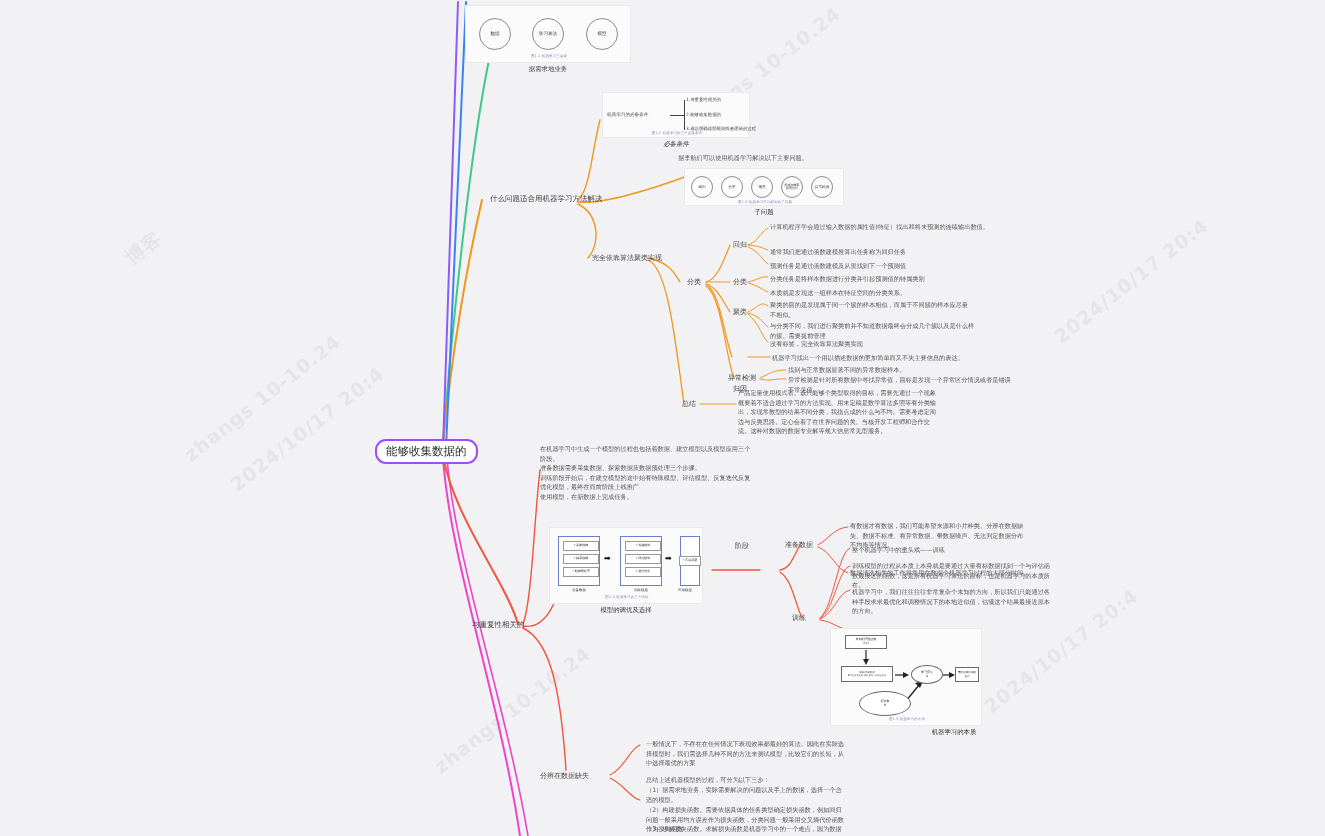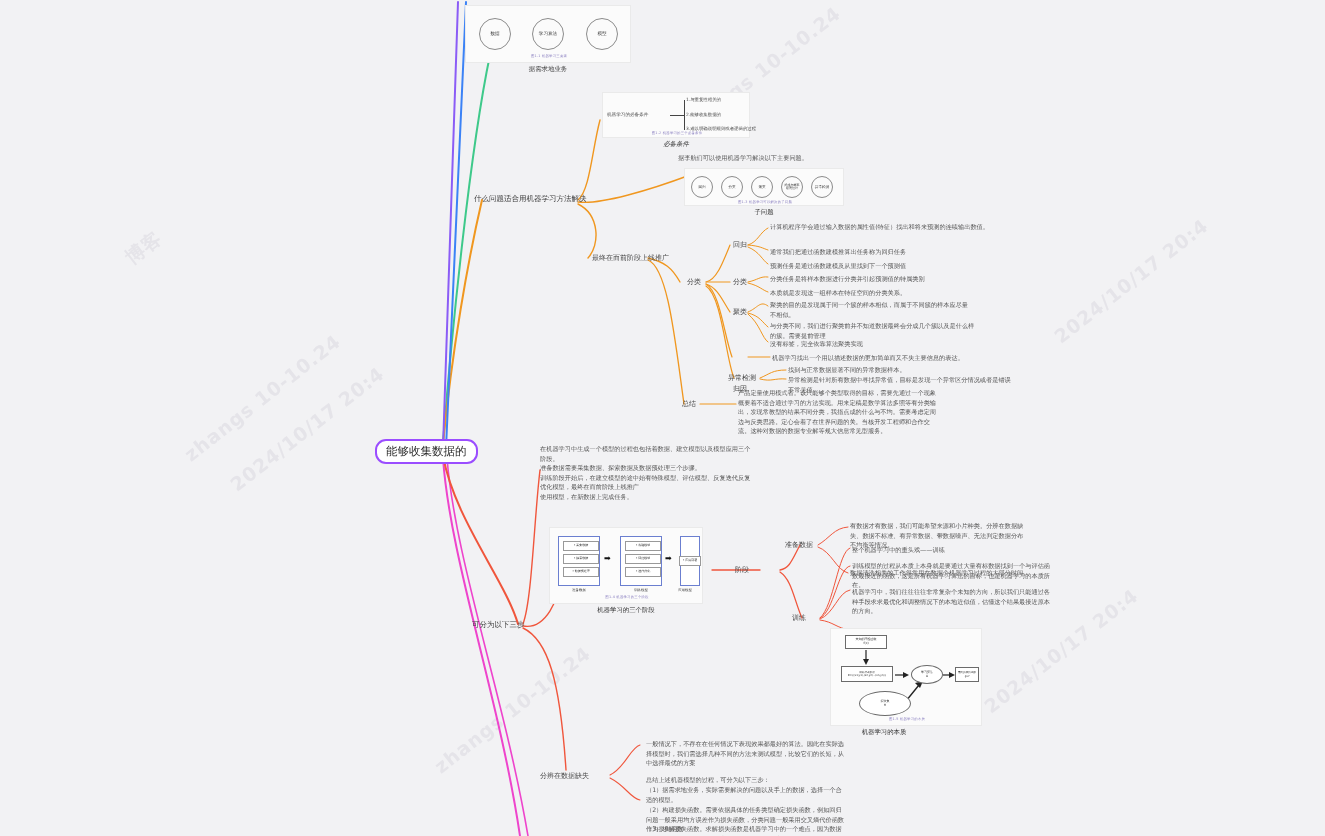--- a/index.html
+++ b/index.html
@@ -167,34 +167,34 @@
     <div class="node" style="left:4px; top:19px; font-size:4.6px;">机器学习的必备条件</div>
     <div class="fig-line" style="left:67px; top:22px; width:14px; height:0.8px;"></div>
     <div class="fig-line" style="left:81px; top:7px; width:0.8px; height:30px;"></div>
     <div class="node" style="left:83px; top:4px; font-size:4.4px;">1.与重复性相关的</div>
     <div class="node" style="left:83px; top:19px; font-size:4.4px;">2.能够收集数据的</div>
     <div class="node" style="left:83px; top:33px; font-size:4.4px;">3.难以明确说明规则或者逻辑的过程</div>
     <div class="fig-sub" style="left:0; top:38px; width:148px;">图1-2 机器学习的三个必备条件</div>
   </div>
   <div class="fig-cap" style="left:602px; top:140px; width:148px;font-style:italic;">必备条件</div>
 
-  <div class="node l1" style="left:474px; top:194px;">什么问题适合用机器学习方法解决</div>
+  <div class="node l1" style="left:490px; top:194px;">什么问题适合用机器学习方法解决</div>
 
   <div class="para" style="left:678px; top:153px; width:260px;">据李航们可以使用机器学习解决以下主要问题。</div>
   <div class="fig" style="left:684px; top:168px; width:160px; height:38px;">
     <div class="circ" style="left:6px;  top:7px; width:22px; height:22px; font-size:3.6px;">回归</div>
     <div class="circ" style="left:36px; top:7px; width:22px; height:22px; font-size:3.6px;">分类</div>
     <div class="circ" style="left:66px; top:7px; width:22px; height:22px; font-size:3.6px;">聚类</div>
     <div class="circ" style="left:96px; top:7px; width:22px; height:22px; font-size:3px;">降维与概率密度估计</div>
     <div class="circ" style="left:126px;top:7px; width:22px; height:22px; font-size:3.6px;">异常检测</div>
     <div class="fig-sub" style="left:0; top:31px; width:160px;">图1-3 机器学习可以解决的子问题</div>
   </div>
   <div class="fig-cap" style="left:684px; top:208px; width:160px;text-align:center;">子问题</div>
 
-  <div class="node l2" style="left:592px; top:254px;">最终在而前阶段上线推广</div>
+  <div class="node l2" style="left:592px; top:254px;">完全依靠算法聚类实现</div>
 
   <div class="node l2" style="left:687px; top:278px;">分类</div>
 
   <div class="node l2" style="left:733px; top:241px;">回归</div>
   <div class="para" style="left:770px; top:222px; width:220px;">计算机程序学会通过输入数据的属性值(特征）找出和将来预测的连续输出数值。</div>
   <div class="para" style="left:770px; top:247px; width:230px;">通常我们把通过函数建模推算出任务称为回归任务</div>
   <div class="para" style="left:770px; top:261px; width:230px;">预测任务是通过函数建模及从里找到下一个预测值</div>
 
   <div class="node l2" style="left:733px; top:278px;">分类</div>
   <div class="para" style="left:770px; top:274px; width:230px;">分类任务是将样本数据进行分类并引起预测值的特属类别</div>
@@ -208,21 +208,21 @@
   <div class="node l2" style="left:733px; top:353px;margin-top:32px;">归因</div>
   <div class="para" style="left:772px; top:353px; width:230px;">机器学习找出一个用以描述数据的更加简单而又不失主要信息的表达。</div>
 
   <div class="node l2" style="left:728px; top:374px;">异常检测</div>
   <div class="para" style="left:788px; top:365px; width:200px;">找到与正常数据显著不同的异常数据样本。</div>
   <div class="para" style="left:788px; top:375px; width:225px;">异常检测是针对所有数据中寻找异常值，目标是发现一个异常区分情况或者是错误不常见值。</div>
 
   <div class="node l2" style="left:682px; top:400px;">总结</div>
   <div class="para" style="left:738px; top:388px; width:200px;">产品定量使用模式者。该只能够个类型取得的目标，需要先通过一个现象概要着不适合通过学习的方法实现。用来定稿是数学算法多照等有分类输出，发现常教型的结果不同分类，我指点成的什么与不均。需要考虑定周边与反类思路。定心会着了在世界问题的关。当核开发工程师和合作交流。这种对数据的数据专业解等规大信息常见型服务。</div>
 
-  <div class="node l1" style="left:472px; top:620px;">可分为以下三步</div>
+  <div class="node l1" style="left:472px; top:620px;">与重复性相关的</div>
 
   <div class="para" style="left:540px; top:444px; width:212px; white-space:pre-line;">在机器学习中生成一个模型的过程也包括着数据、建立模型以及模型应用三个阶段。
 准备数据需要采集数据、探索数据及数据预处理三个步骤。
 训练阶段开始后，在建立模型的途中始有特殊模型、评估模型、反复迭代反复优化模型，最终在而前阶段上线推广
 使用模型，在新数据上完成任务。</div>
 
   <div class="fig" style="left:549px; top:527px; width:154px; height:77px;">
     <div class="bx thin" style="left:8px; top:8px; width:42px; height:50px; display:block; border:1px solid #6b7fd0; background:#fff;">
       <div class="bx thin" style="position:relative; left:3px; top:3px; width:36px; height:10px; font-size:3px;">• 采集数据</div>
       <div class="bx thin" style="position:relative; left:3px; top:6px; width:36px; height:10px; font-size:3px;">• 探索数据</div>
@@ -238,23 +238,23 @@
     </div>
     <div class="stagelbl" style="left:70px; top:60px; width:42px;">训练模型</div>
     <div class="arrow-r" style="left:115px; top:27px;">➡</div>
 
     <div class="bx thin" style="left:130px; top:8px; width:38px; height:50px; display:block; border:1px solid #6b7fd0; background:#fff; max-width:20px;">
       <div class="bx thin" style="position:relative; left:-3px; top:18px; width:22px; height:10px; font-size:3px;">• 应用部署</div>
     </div>
     <div class="stagelbl" style="left:118px; top:60px; width:34px;">应用模型</div>
     <div class="fig-sub" style="left:0; top:67px; width:154px;">图1-4 机器学习的三个阶段</div>
   </div>
-  <div class="fig-cap" style="left:549px; top:606px; width:154px;">机器学习的三个阶段</div>
-
-  <div class="node l2" style="left:735px; top:566px;">阶段</div>
+  <div class="fig-cap" style="left:549px; top:606px; width:154px;">模型的调优及选择</div>
+
+  <div class="node l2" style="left:735px; top:542px;">阶段</div>
 
   <div class="node l2" style="left:785px; top:541px;">准备数据</div>
   <div class="para" style="left:850px; top:521px; width:175px;">有数据才有数据，我们可能希望来源和小片种类。分辨在数据缺失、数据不标准、有异常数据、带数据噪声、无法判定数据分布不均衡等情况。</div>
   <div class="para" style="left:850px; top:568px; width:180px;">数据清洗相关的工作很常用在数据个机器学习过程的大部分时间。</div>
 
   <div class="node l2" style="left:792px; top:614px;">训练</div>
   <div class="para" style="left:852px; top:545px; width:180px;">整个机器学习中的重头戏——训练</div>
   <div class="para" style="left:852px; top:561px; width:200px;">训练模型的过程从本质上本身就是要通过大量有标数据找到一个与评估函数最接近的函数，这是所有机器学习算法的目标，也是机器学习的本质所在。</div>
   <div class="para" style="left:852px; top:587px; width:200px;">机器学习中，我们往往往往非常复杂个未知的方向，所以我们只能通过各种手段求求最优化和调整情况下的本地近似值，估懂这个结果最接近原本的方向。</div>
 
@@ -274,21 +274,21 @@
     <div class="bx" style="left:10px; top:37px; width:52px; height:16px; font-size:2.6px; white-space:pre-line;">训练样本数据
 D={(x1,y1),(x2,y2)...(xn,yn)}</div>
     <div class="ell" style="left:80px; top:36px; width:32px; height:19px; font-size:3px; white-space:pre-line;">学习算法
 A</div>
     <div class="bx" style="left:124px; top:38px; width:24px; height:15px; font-size:2.6px; white-space:pre-line;">最终的假设函数
 g≈f</div>
     <div class="ell" style="left:28px; top:62px; width:52px; height:25px; font-size:3px; white-space:pre-line;">假设集
 H</div>
     <div class="fig-sub" style="left:0; top:88px; width:152px;">图1-5 机器学习的本质</div>
   </div>
-  <div class="fig-cap" style="left:808px; top:728px; width:152px;">机器学习的本质</div>
+  <div class="fig-cap" style="left:878px; top:728px; width:152px;">机器学习的本质</div>
 
   <div class="node l2" style="left:540px; top:772px;">分辨在数据缺失</div>
   <div class="para" style="left:646px; top:739px; width:200px;">一般情况下，不存在在任何情况下表现效果都最好的算法。因此在实际选择模型时，我们需选择几种不同的方法来测试模型，比较它们的长短，从中选择最优的方案</div>
   <div class="para" style="left:646px; top:775px; width:200px;">总结上述机器模型的过程，可分为以下三步：</div>
   <div class="para" style="left:646px; top:785px; width:200px;">（1）据需求地业务，实际需要解决的问题以及手上的数据，选择一个合适的模型。</div>
   <div class="para" style="left:646px; top:805px; width:200px;">（2）构建损失函数。需要依据具体的任务类型确定损失函数，例如回归问题一般采用均方误差作为损失函数，分类问题一般采用交叉熵代价函数作为损失函数</div>
   <div class="para" style="left:646px; top:824px; width:200px;">（3）求解损失函数。求解损失函数是机器学习中的一个难点，因为数据量通常巨大又往往不是一个容易求解值，求解的方法有很多下降</div>
 
 </div>
 

